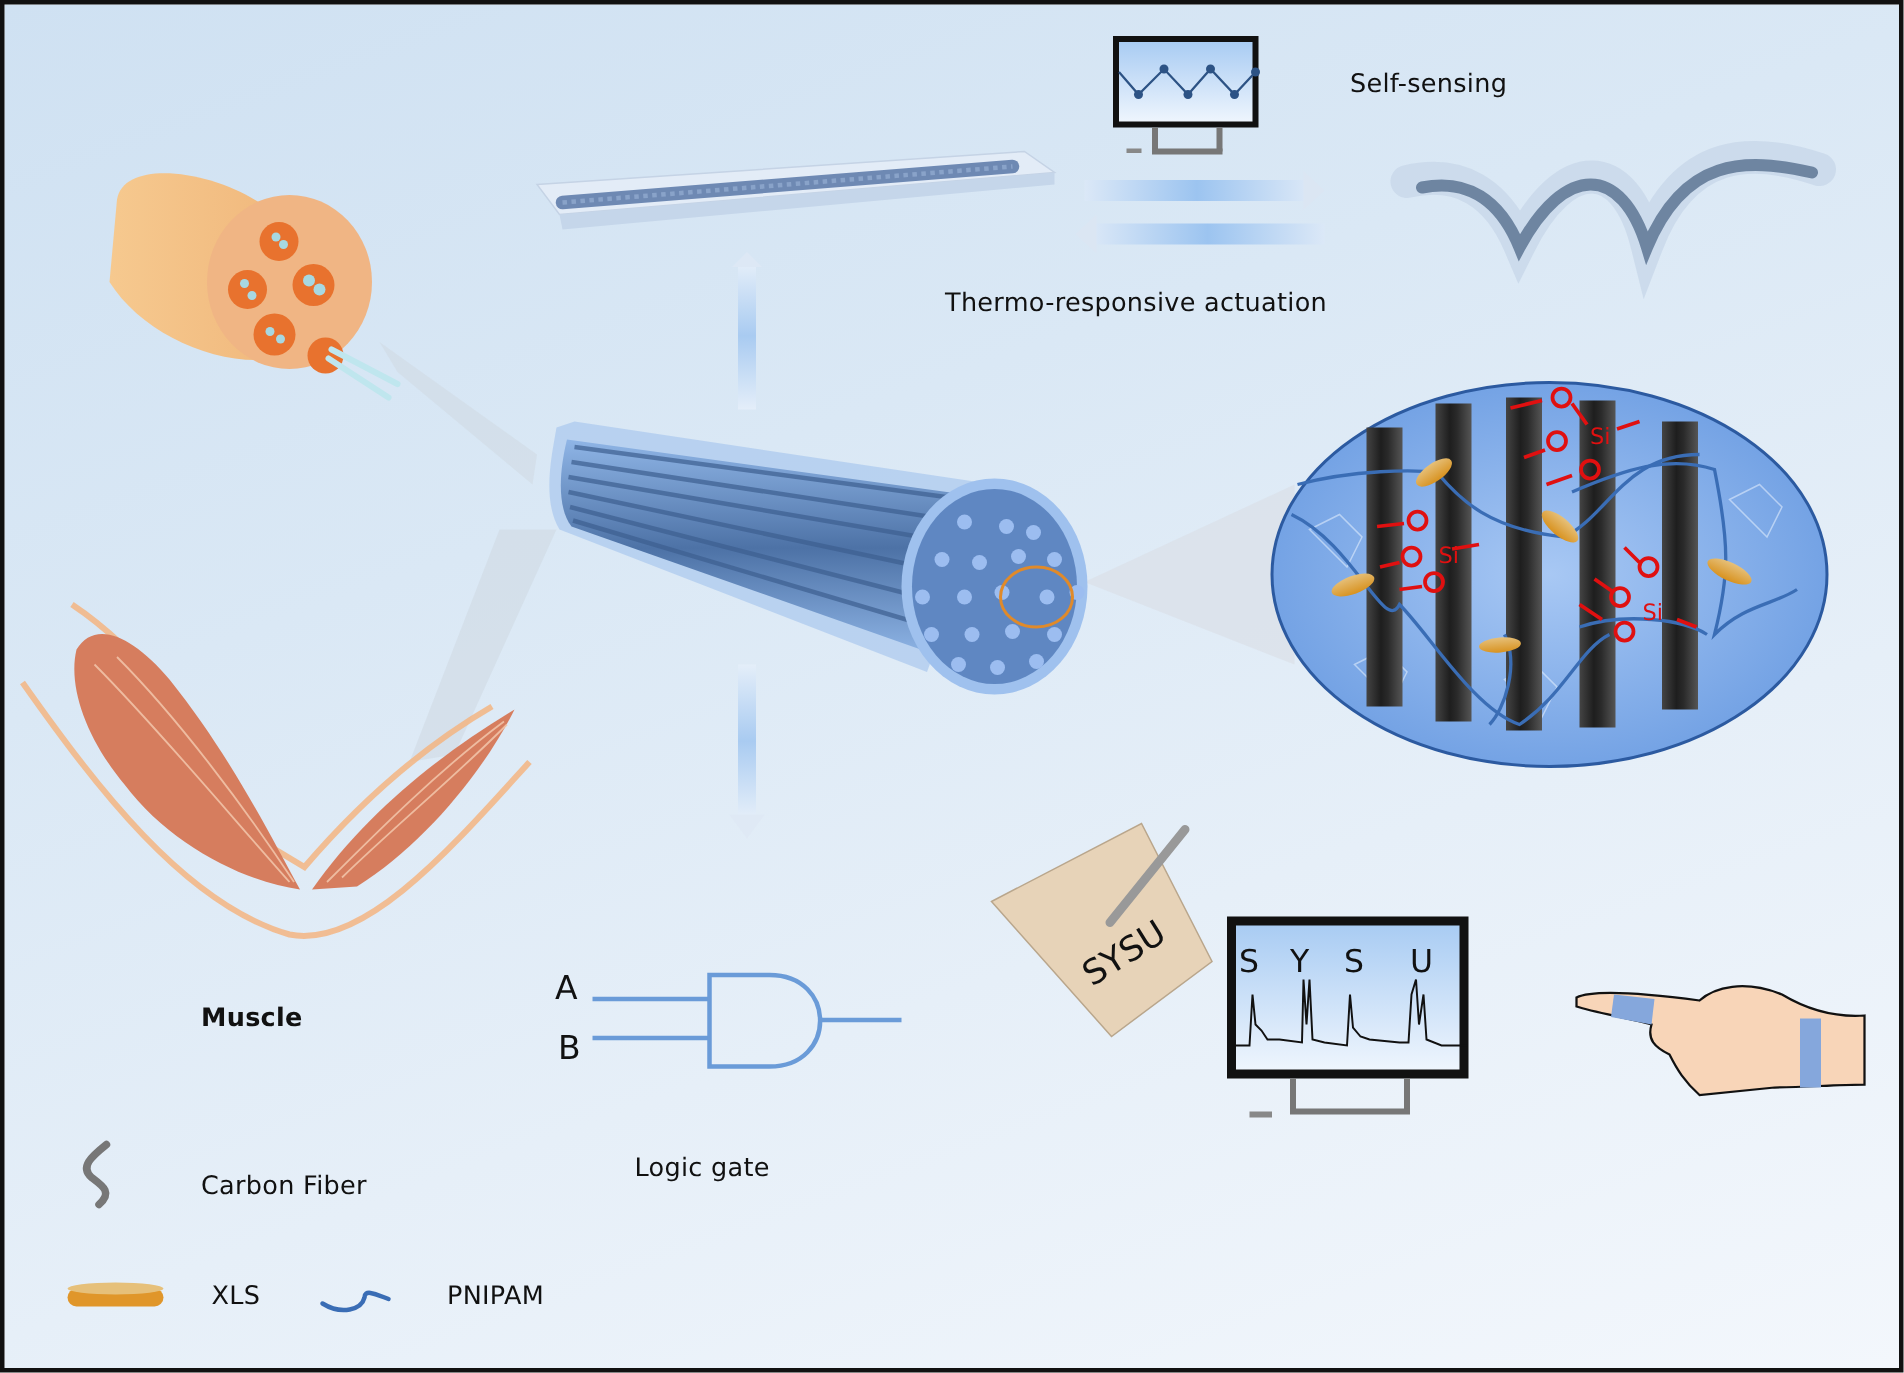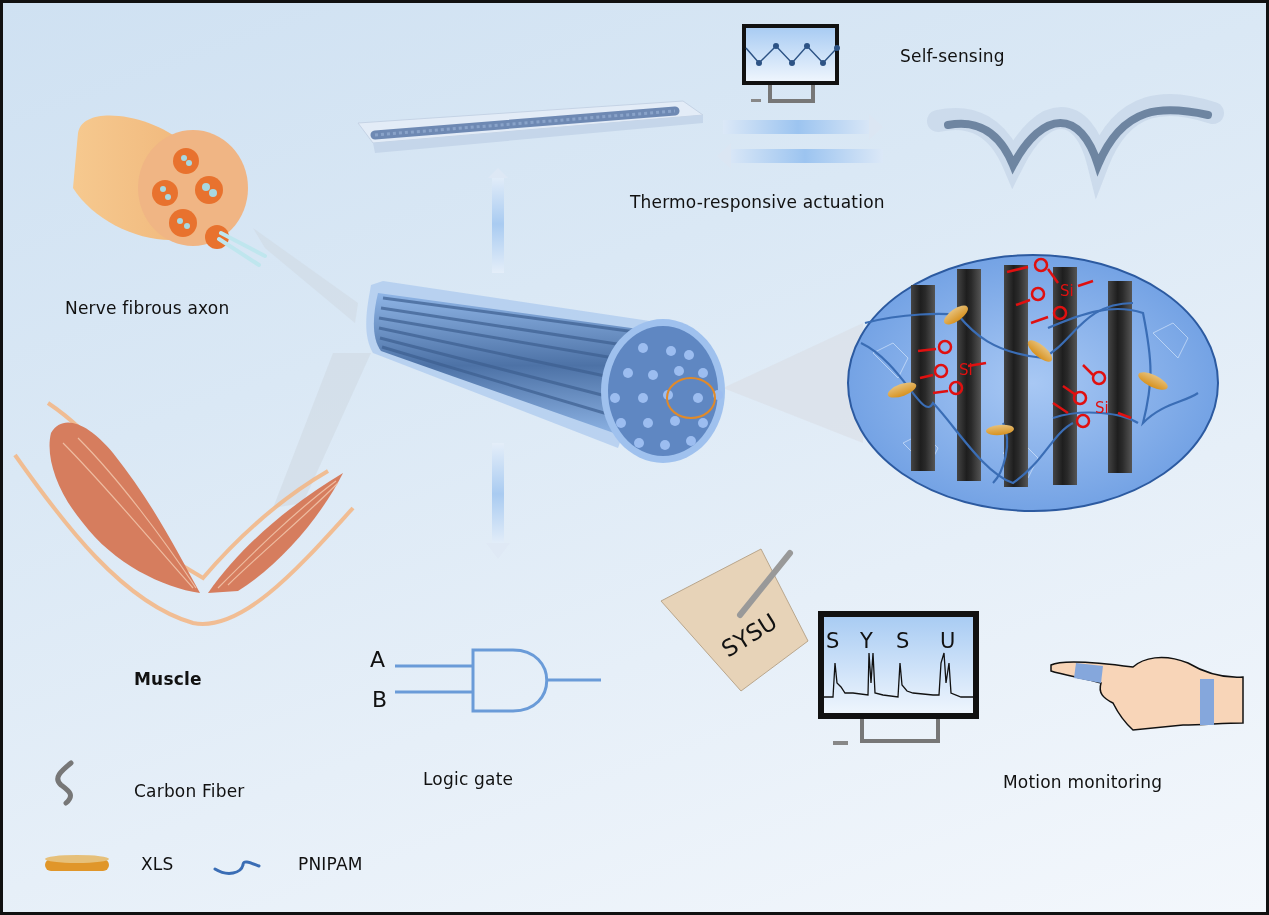--- a/index.html
+++ b/index.html
@@ -291,22 +291,20 @@
     <rect x="42" y="856" width="64" height="12" rx="6" fill="#e0962a"></rect>
     <ellipse cx="74" cy="856" rx="32" ry="4" fill="#e6c07a"></ellipse>
   </g>
   <g>
     <path d="M212,866 C225,874 238,870 240,862 C240,856 248,860 256,863" fill="none" stroke="#3a6db5" stroke-width="3" stroke-linecap="round"></path>
   </g>
 </svg>
 
 <div class="label" style="left:897px; top:43px;">Self-sensing</div>
 <div class="label" style="left:627px; top:189px;">Thermo-responsive  actuation</div>
-<div class="label" style="left:62px; top:295px;">Nerve fibrous axon</div>
 <div class="label" style="left:131px; top:666px;font-weight:bold;">Muscle</div>
 <div class="label small" style="left:367px; top:644px;">A</div>
 <div class="label small" style="left:369px; top:684px;">B</div>
 <div class="label" style="left:420px; top:766px;">Logic gate</div>
-<div class="label" style="left:1000px; top:769px;">Motion monitoring</div>
 <div class="label" style="left:131px; top:766px;margin-top:12px;">Carbon Fiber</div>
 <div class="label" style="left:138px; top:851px;">XLS</div>
 <div class="label" style="left:295px; top:851px;">PNIPAM</div>
 </div>
 
 </body></html>

